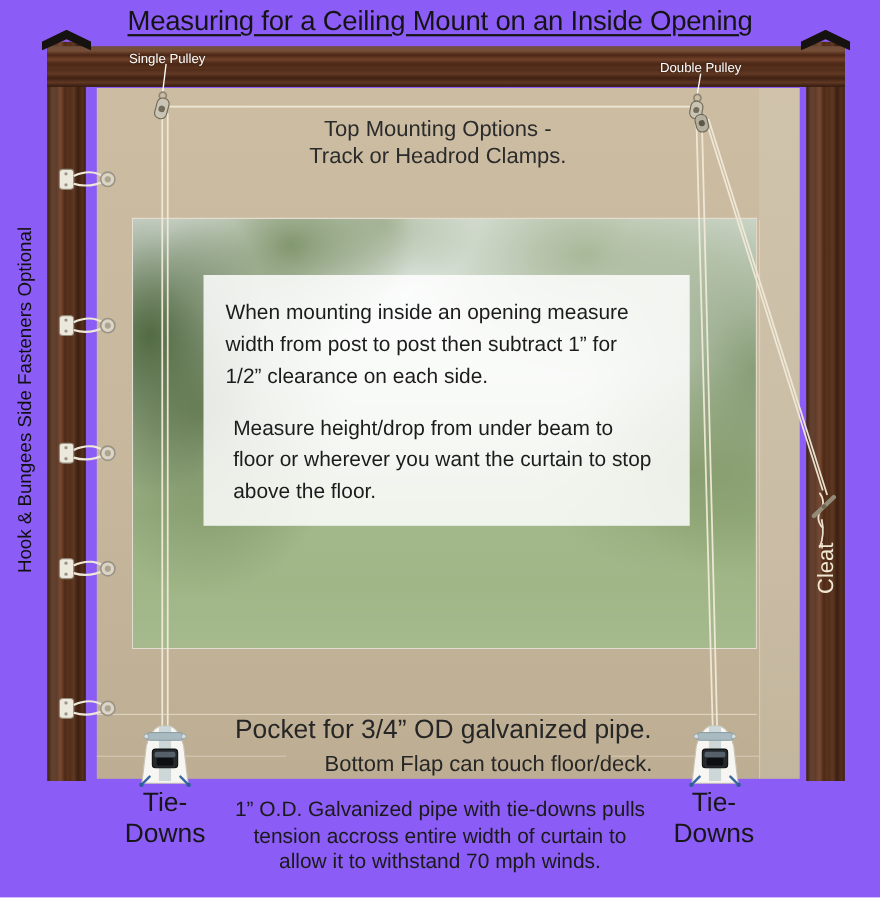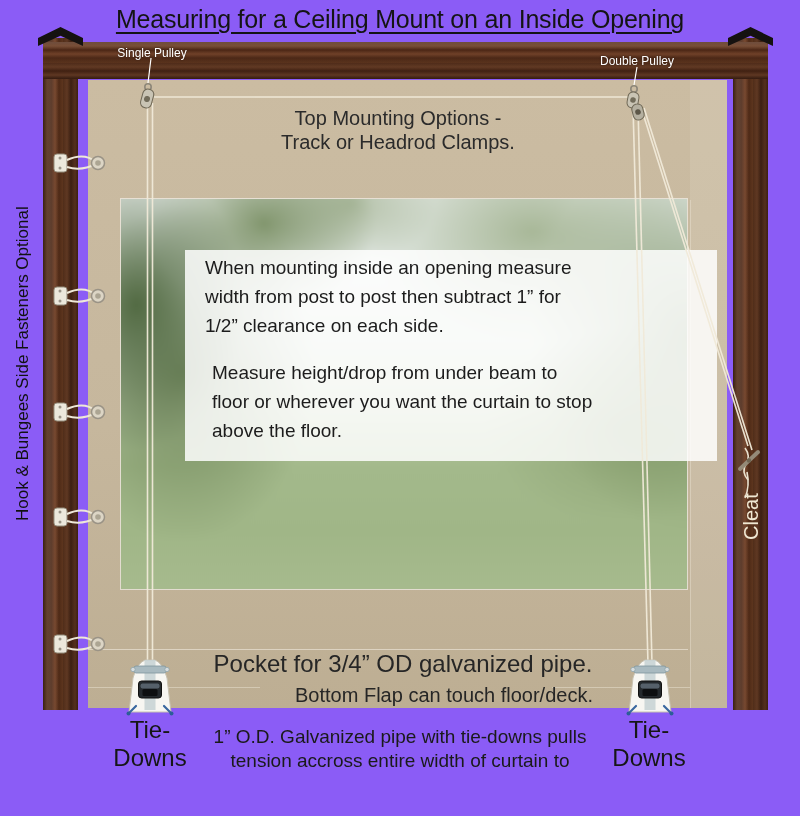--- a/index.html
+++ b/index.html
@@ -60,22 +60,22 @@
       radial-gradient(ellipse 160px 130px at 26% 8%, rgba(104,128,78,.8), rgba(104,128,78,0) 70%),
       radial-gradient(ellipse 120px 90px at 41% 3%, rgba(120,142,92,.5), rgba(120,142,92,0) 70%),
       radial-gradient(ellipse 230px 150px at 72% 10%, rgba(128,150,100,.6), rgba(128,150,100,0) 72%),
       radial-gradient(ellipse 220px 270px at 99% 36%, rgba(104,130,80,.72), rgba(104,130,80,0) 72%),
       radial-gradient(ellipse 190px 130px at 88% 58%, rgba(120,142,92,.5), rgba(120,142,92,0) 75%),
       linear-gradient(180deg, #e7ece9 0%, #e1e8e3 22%, #d7e1d5 38%, #c4d3b5 52%, #afc39b 60%, #a3b98b 68%, #a0b687 84%, #a7bb8e 100%);
   }
 
   
   .note-box {
-    left:185px; top:250px; width:532px; box-sizing:border-box;
-    padding:3px 14px 16px 20px; background:rgba(255,255,255,.84);
+    left:185px; top:250px; width:442px; box-sizing:border-box;
+    padding:20px 14px 16px 20px; background:rgba(255,255,255,.84);
     color:#1c1c1c; font-size:19px; line-height:29px;
   }
   .note-box .para { margin:0 0 18px 0; }
   .note-box .para:last-child { margin:0; padding-left:7px; }
 
   
   .top-mounting { left:88px; top:106px; width:620px; text-align:center; color:#2b2b2b; font-size:20px; line-height:24px; }
   .pocket-label { left:88px; top:650px; width:630px; text-align:center; color:#262626; font-size:24px; }
   .flap-label   { left:88px; top:684px; width:630px; text-align:center; color:#262626; font-size:20px;padding-left:41px; }
 
@@ -145,20 +145,21 @@
   <div class="abs pulley-label double-pulley-label">Double Pulley</div>
 
   <div class="abs vtext side-fasteners">Hook &amp; Bungees Side Fasteners Optional</div>
   <div class="abs vtext cleat-label">Cleat</div>
 
   <div class="abs tiedown-label tiedown-left">Tie-Downs</div>
   <div class="abs tiedown-label tiedown-right">Tie-Downs</div>
   <div class="abs footnote">
     <div>1” O.D. Galvanized pipe with tie-downs pulls</div>
     <div>tension accross entire width of curtain to</div>
+    <div>allow it to withstand 70 mph winds.</div>
   </div>
 
   <svg class="overlay" width="800" height="816" viewBox="0 0 800 816">
 
     <g stroke="#ffffff" stroke-width="1.2">
       <path d="M151 58 L148 83"></path>
       <path d="M637 67 L634 85"></path>
     </g>
 
     <g stroke="#f1ead9" stroke-width="1.6" fill="none" opacity="0.95">

